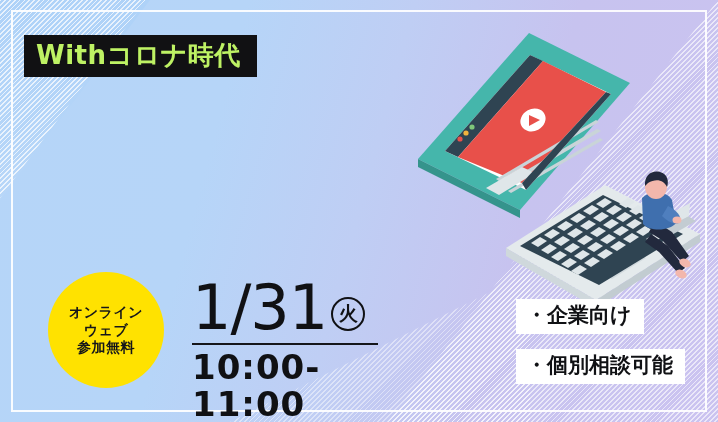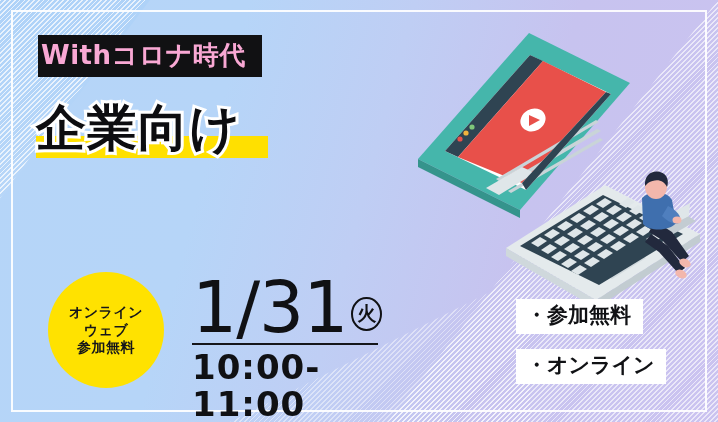--- a/index.html
+++ b/index.html
@@ -48,24 +48,24 @@
 
   
   .frame{
     position:absolute; left:11px; top:10px; right:11px; bottom:10px;
     border:2px solid rgba(255,255,255,.92);
     pointer-events:none;
   }
 
   
   .eyebrow{
-    position:absolute; left:38px; top:35px;
-    background:#111113; color:#f9a8d4;
+    position:absolute; left:24px; top:35px;
+    background:#111113; color:#bef264;
     font-weight:bold; font-size:26px; letter-spacing:.5px;
-    padding:7px 16px 9px 3px;
+    padding:7px 16px 9px 12px;
     line-height:1;
     white-space:nowrap;
   }
 
   
   .headline{ position:absolute; left:36px; top:98px; }
   .hl-row{ position:relative; display:block; height:62px; }
   .hl-row + .hl-row{ margin-top:6px; }
 
   .hl-bar{
@@ -94,21 +94,21 @@
   }
   .circle span{
     font-size:14px; font-weight:bold; color:#15161a;
     letter-spacing:.5px; line-height:1.05; white-space:nowrap;
   }
 
   
   .datewrap{ position:absolute; left:192px; top:275px; width:190px; }
   .date-row{ display:flex; align-items:flex-end; gap:4px; height:62px; }
   .date-main{
-    font-size:71px; font-weight:500; color:#101114;
+    font-size:62px; font-weight:500; color:#101114;
     line-height:58px; letter-spacing:-1px;
     font-family:"DejaVu Sans","Liberation Sans",sans-serif;
   }
   .dow{
     display:inline-flex; align-items:center; justify-content:center;
     width:34px; height:34px; border-radius:50%;
     border:2px solid #101114;
     font-size:19px; font-weight:bold; color:#101114;
     margin-bottom:6px;
   }
@@ -240,39 +240,35 @@
         <path d="M245,166 C244,155 252,150 260,152 C268,154 269,162 267,167 C264,160 256,158 248,163 Z" fill="#22293d"></path>
       </g>
     </svg>
   </div>
 
   <div class="frame"></div>
 
   <div class="eyebrow">Withコロナ時代</div>
 
   <div class="headline">
-    <div class="hl-row">
-      <div class="hl-bar" style="width:232px;"></div>
-      <span class="hl-text">企業向け</span>
-    </div>
   </div>
 
   <div class="circle">
     <span>オンライン</span>
     <span>ウェブ</span>
     <span>参加無料</span>
   </div>
 
   <div class="datewrap">
     <div class="date-row">
       <span class="date-main">1/31</span>
       <span class="dow">火</span>
     </div>
     <div class="date-rule"></div>
     <div class="time">10:00-11:00</div>
   </div>
 
   <div class="chips">
-    <div class="chip">・参加無料</div>
-    <div class="chip">・オンライン</div>
+    <div class="chip">・企業向け</div>
+    <div class="chip">・個別相談可能</div>
   </div>
 
 </div>
 
 </body></html>

